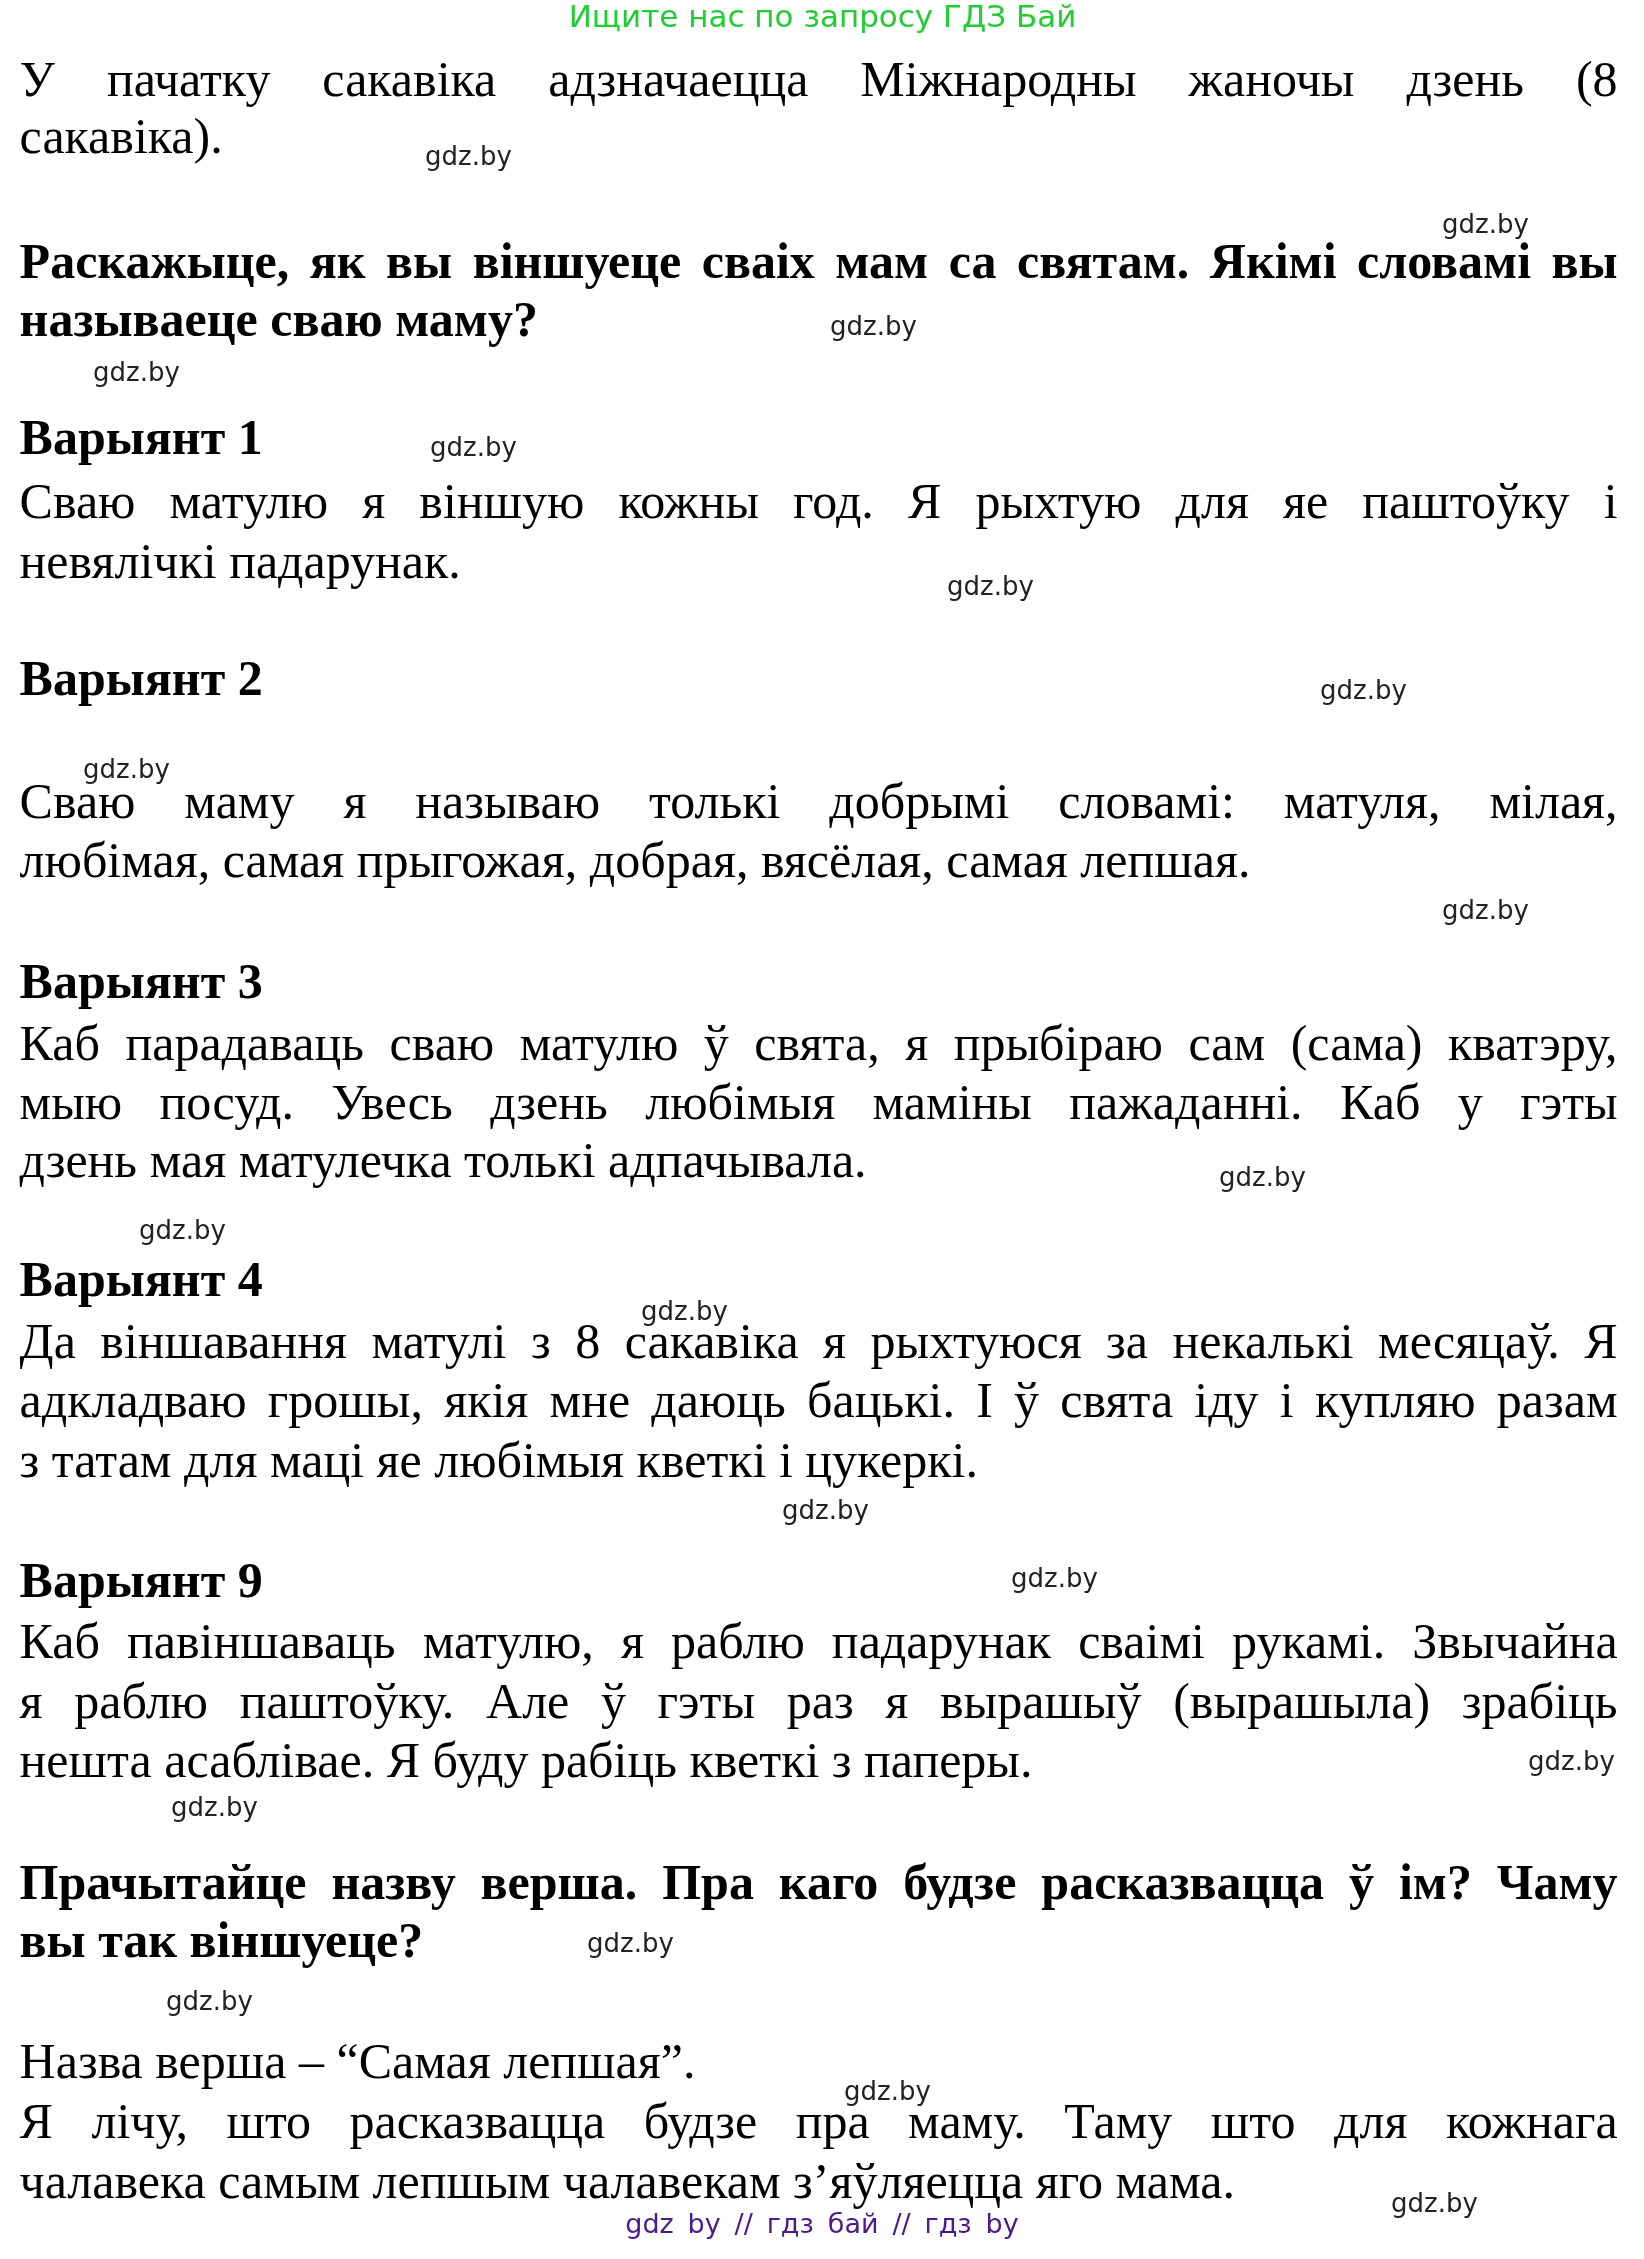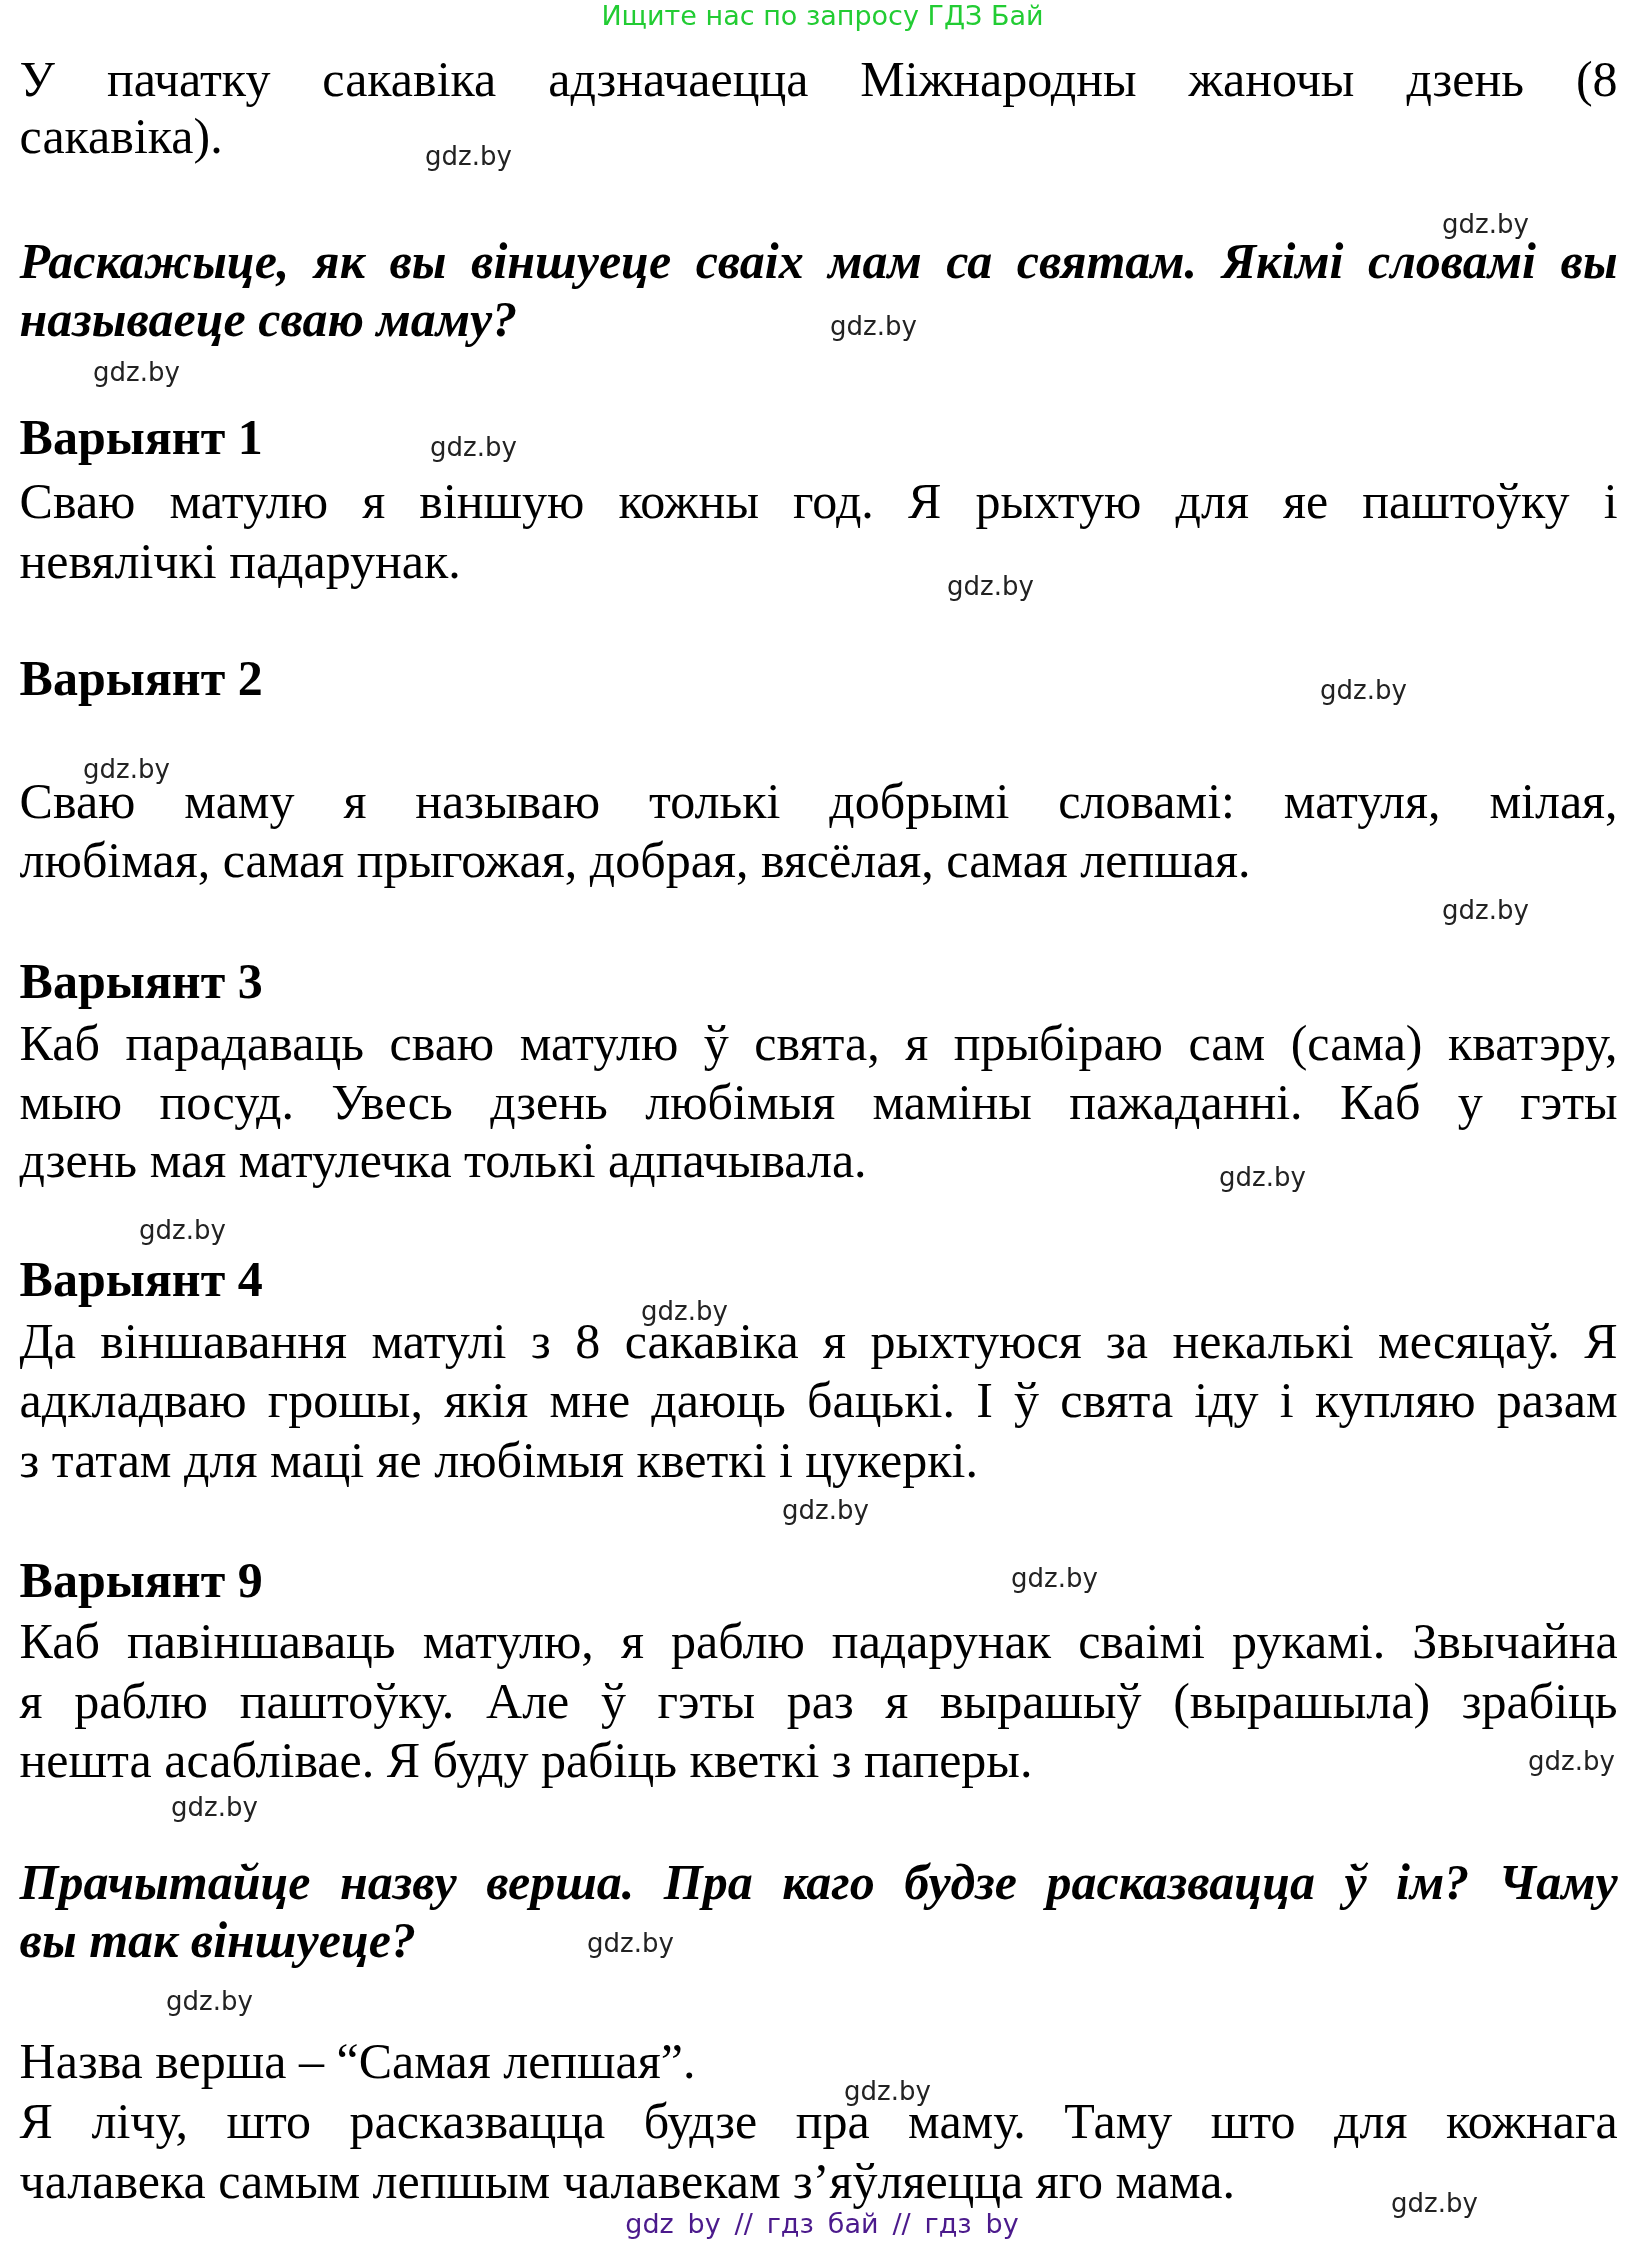--- a/index.html
+++ b/index.html
@@ -1,28 +1,28 @@
 <!DOCTYPE html>
 <html style="font-size:14.3px"><head>
 <meta charset="utf-8">
 <style>
   html, body { margin: 0; padding: 0; background: #ffffff; }
   body { width: 1645px; height: 2260px; position: relative; overflow: hidden; }
   .hdr {
     position: absolute; left: 0; right: 0; top: 0; height: 32px;
-    text-align: center; font-family: "DejaVu Sans", sans-serif; font-size: 27px;
+    text-align: center; font-family: "DejaVu Sans", sans-serif; font-size: 31px;
     line-height: 32px; color: #22cc33;
   }
   .line {
     position: absolute; left: 19.6px; width: 1598px; height: 59px;
     font-family: "Liberation Serif", serif; font-size: 50px; line-height: 59px;
     color: #000; white-space: nowrap; overflow: visible;
   }
   .just { text-align: justify; text-align-last: justify; white-space: normal; }
-  .q { font-style: italic; font-weight: bold; }
+  .q { font-weight: bold; }
   .h { font-weight: bold; }
   .wm {
     position: absolute; font-family: "DejaVu Sans", sans-serif; font-size: 26px;
     line-height: 30px; color: #222; white-space: nowrap;
   }
   .ftr {
     position: absolute; left: 0; right: 1px; top: 2206px; height: 36px;
     text-align: center; font-family: "DejaVu Sans", sans-serif; font-size: 27px;
     line-height: 36px; color: #4b1a8c; word-spacing: 5.3px;
   }

